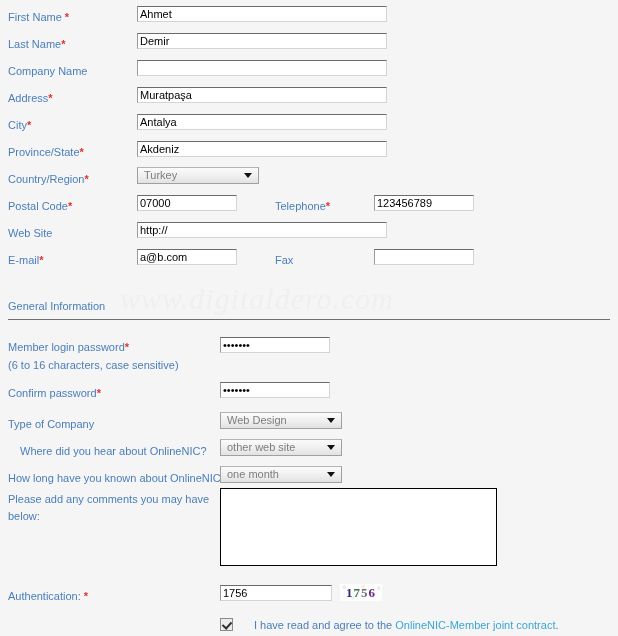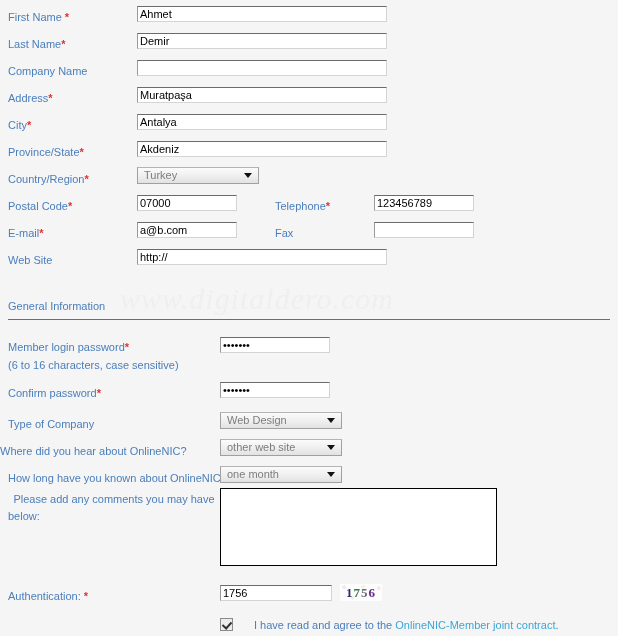--- a/index.html
+++ b/index.html
@@ -252,29 +252,29 @@
   </div>
 
   <div class="row">
     <div class="label col-label"><span>Postal Code</span><span class="req">*</span></div>
     <input class="tin w-small" type="text" value="07000" style="">
     <div class="label" style="width:137px;padding-left:38px;box-sizing:border-box;"><span>Telephone</span><span class="req">*</span></div>
     <input class="tin w-right" type="text" value="123456789" style="">
   </div>
 
   <div class="row">
+    <div class="label col-label"><span>Web Site</span><span class="req"></span></div>
+    <input class="tin w-main" type="text" value="http://" style="">
+  </div>
+
+  <div class="row">
     <div class="label col-label"><span>E-mail</span><span class="req">*</span></div>
     <input class="tin w-small" type="text" value="a@b.com" style="">
     <div class="label" style="width:137px;padding-left:38px;box-sizing:border-box;"><span>Fax</span><span class="req"></span></div>
     <input class="tin w-right" type="text" value="" style="">
-  </div>
-
-  <div class="row">
-    <div class="label col-label"><span>Web Site</span><span class="req"></span></div>
-    <input class="tin w-main" type="text" value="http://" style="">
   </div>
 
   <div style="height:10px;"></div>
   <div class="section-head">General Information</div>
   <div class="divider"></div>
 
   <div style="height:16px;"></div>
 
   <div class="row" style="height:18px;">
     <div class="label col-label" style="padding-top:3px;"><span>Member login password</span><span class="req">*</span></div>
@@ -296,38 +296,38 @@
   <div class="row">
     <div class="label col-label"><span>Type of Company</span><span class="req"></span></div>
     <div style="width:83px;"></div>
     <div class="sel w-type">
       <span>Web Design</span>
       <span class="arrow"></span>
     </div>
   </div>
 
   <div class="row">
-    <div class="label" style="width:220px;padding-left:0;box-sizing:border-box;"><span>Where did you hear about OnlineNIC?</span><span class="req"></span></div>
+    <div class="label" style="width:220px;padding-left:20px;box-sizing:border-box;"><span>Where did you hear about OnlineNIC?</span><span class="req"></span></div>
     <div class="sel w-wide">
       <span>other web site</span>
       <span class="arrow"></span>
     </div>
   </div>
 
   <div class="row">
     <div class="label" style="width:220px;padding-left:8px;box-sizing:border-box;"><span>How long have you known about OnlineNIC?</span><span class="req"></span></div>
     <div class="sel w-wide">
       <span>one month</span>
       <span class="arrow"></span>
     </div>
   </div>
 
   <div class="row" style="height:auto;align-items:flex-start;">
     <div style="width:220px;padding-left:8px;box-sizing:border-box;padding-top:4px;">
-      <div class="label" style="padding-top:0;text-align:center;">Please add any comments you may have</div>
+      <div class="label" style="padding-top:0;">Please add any comments you may have</div>
       <div class="label" style="padding-top:3px;">below:</div>
     </div>
     <textarea class="ta" style=""></textarea>
   </div>
 
   <div style="height:13px;"></div>
 
   <div class="row">
     <div class="label" style="width:220px;padding-left:8px;box-sizing:border-box;"><span>Authentication: </span><span class="req">*</span></div>
     <input class="tin w-auth" type="text" value="1756" style="">

